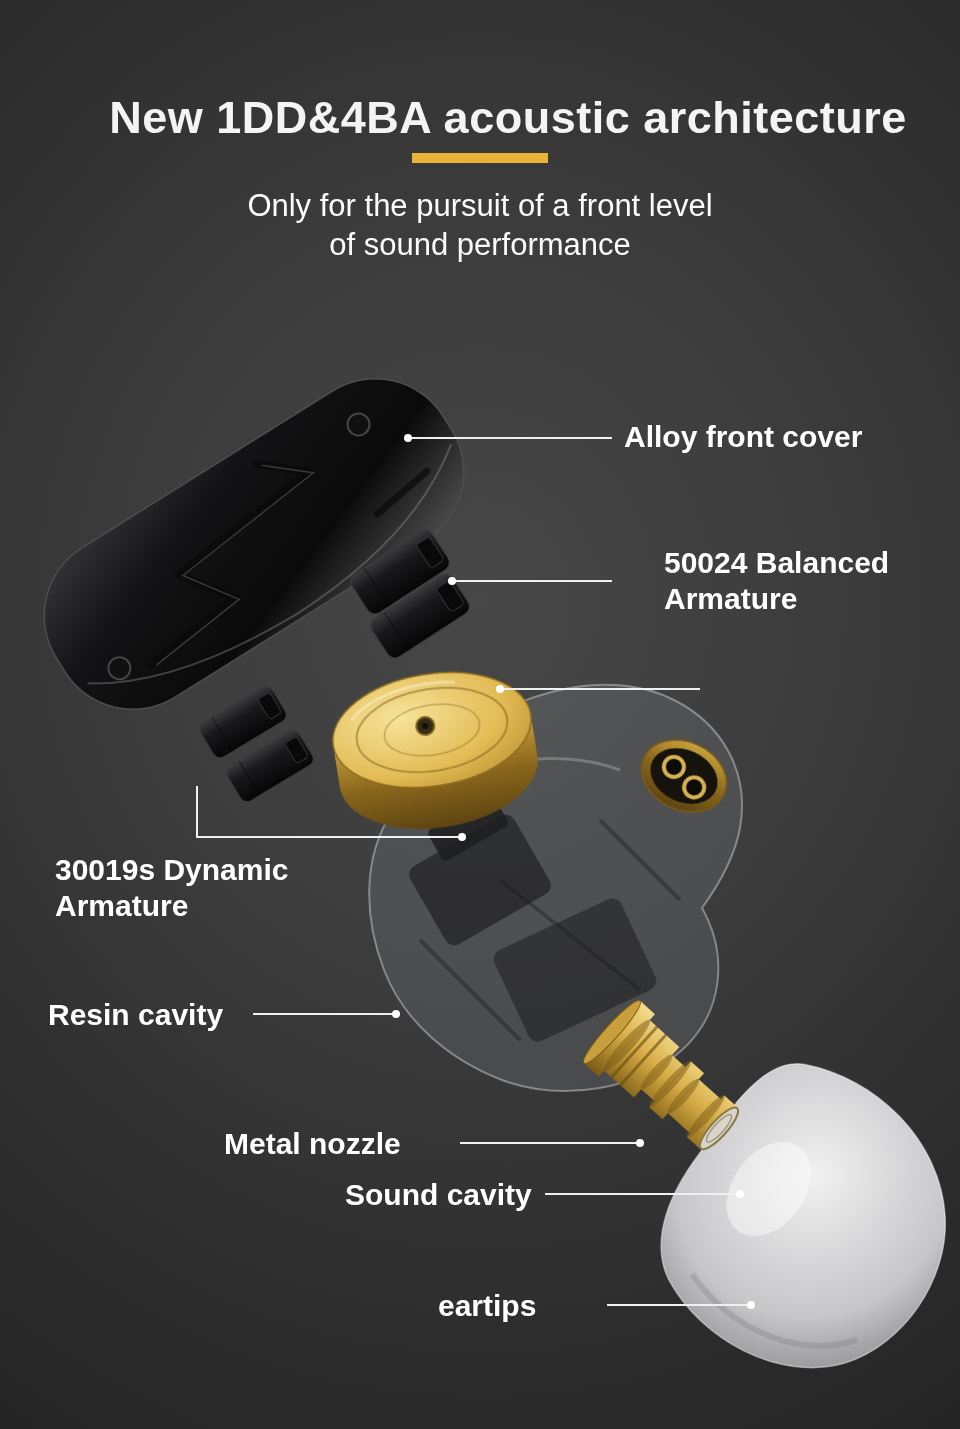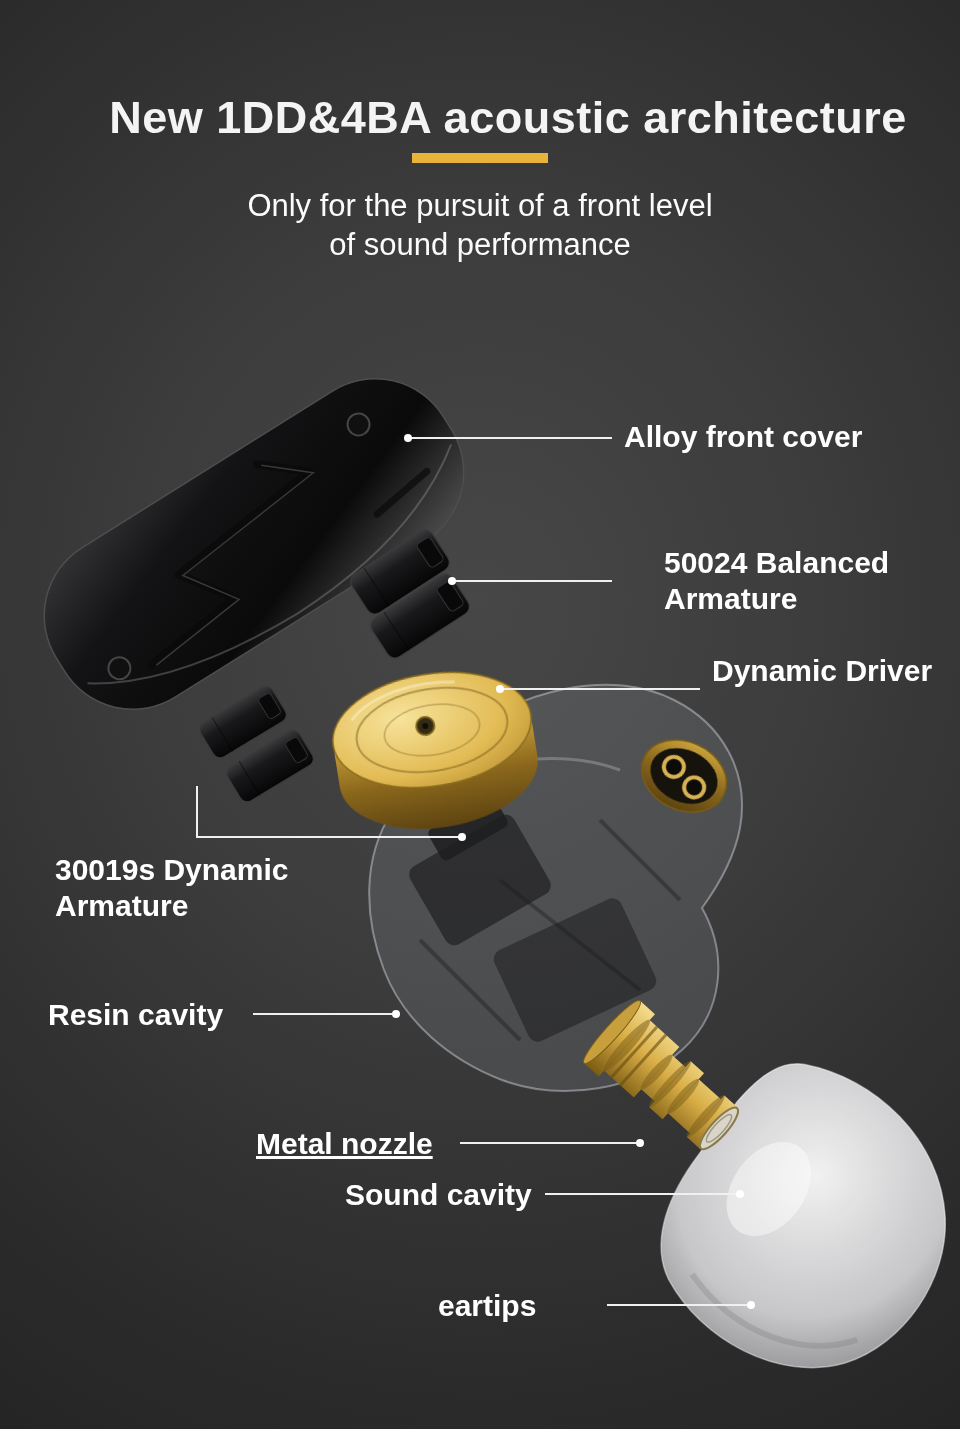--- a/index.html
+++ b/index.html
@@ -218,29 +218,28 @@
   </div>
 
   <div class="callout" style="left:624px; top:419px;">Alloy front cover</div>
 
   <div class="callout" style="left:624px; top:545px;margin-left:40px;">
     <div>50024 Balanced</div>
     <div>Armature</div>
   </div>
 
   <div class="callout" style="left:712px; top:653px;">
-    <div>Dynamic Driver</div>
   </div>
 
   <div class="callout" style="left:55px; top:852px;">
     <div>30019s Dynamic</div>
     <div>Armature</div>
   </div>
 
   <div class="callout" style="left:48px; top:997px;text-align:center;">Resin cavity</div>
 
-  <div class="callout" style="left:256px; top:1126px;text-decoration:underline;">Metal nozzle</div>
+  <div class="callout" style="left:224px; top:1126px;">Metal nozzle</div>
 
   <div class="callout" style="left:345px; top:1177px;">Sound cavity</div>
 
   <div class="callout" style="left:438px; top:1288px;">eartips</div>
 
 </div>
 
 </body></html>

